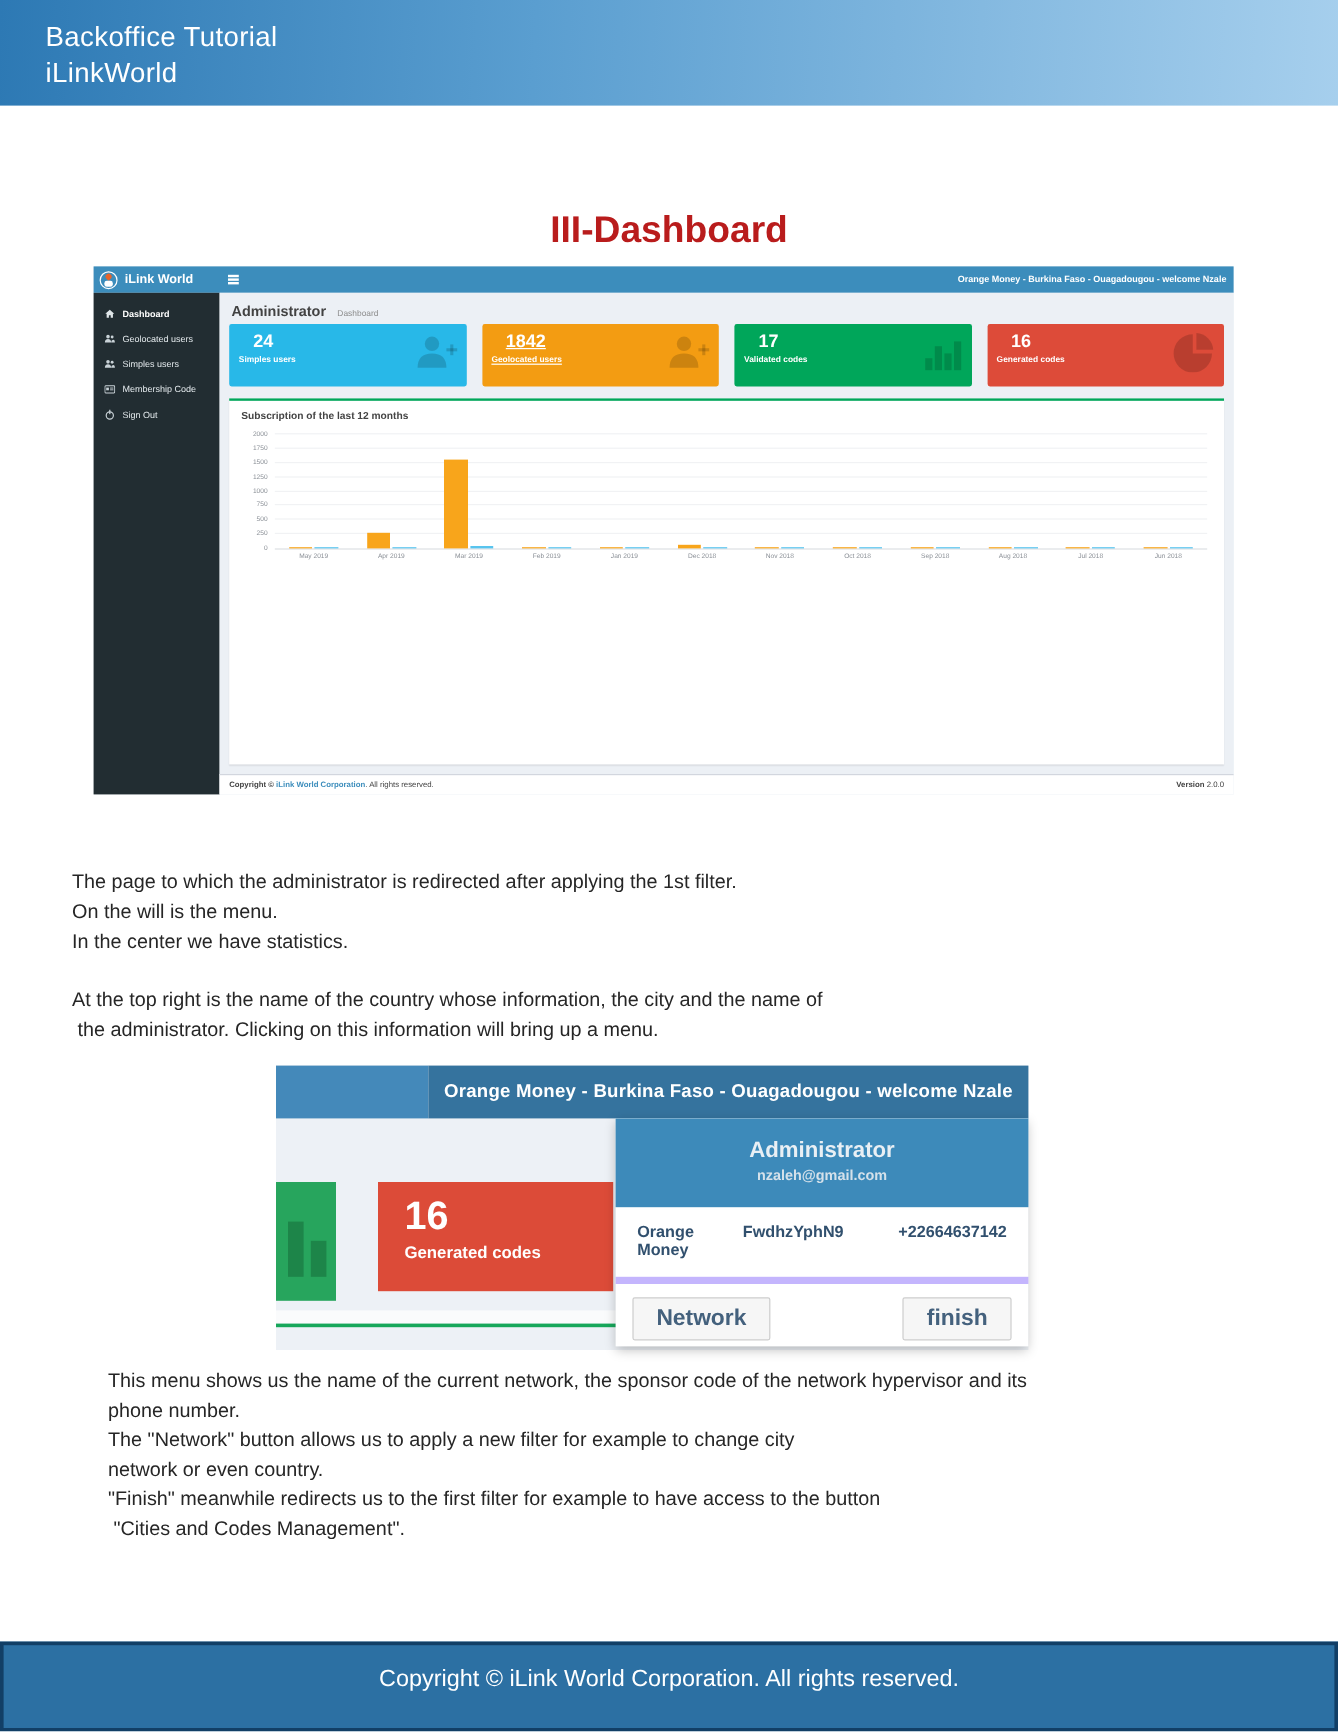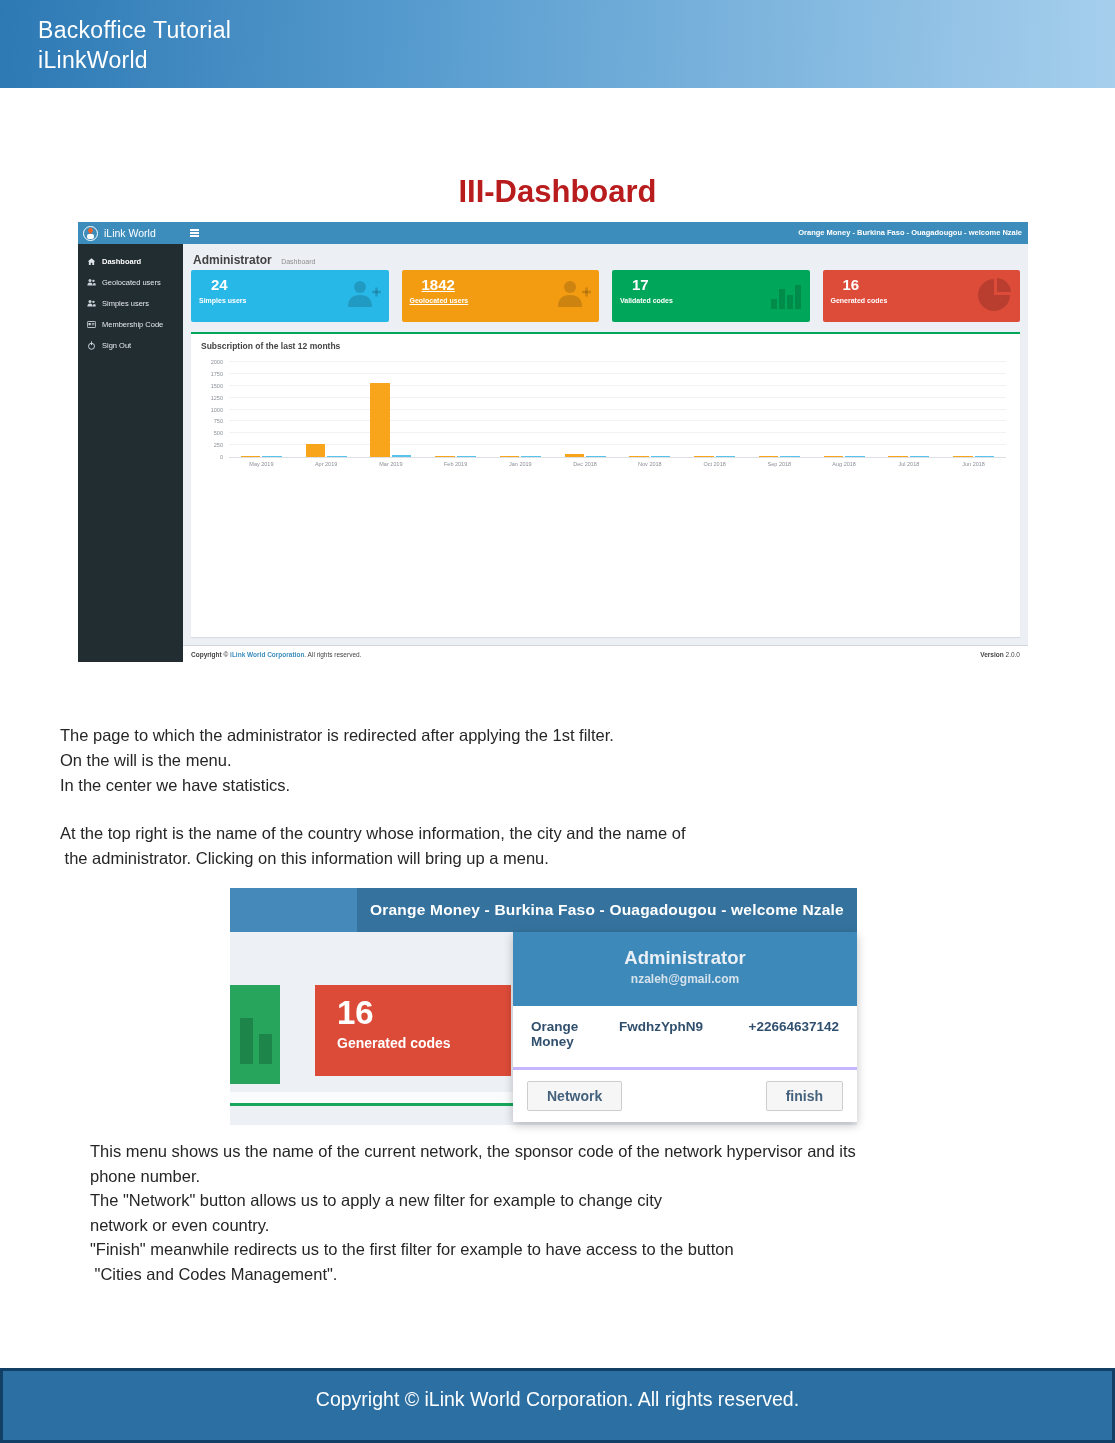--- a/index.html
+++ b/index.html
@@ -13,21 +13,21 @@
     color:#fff; padding:15px 0 0 38px; }
   .banner div { font-size:23px; line-height:30px; font-weight:400; letter-spacing:.3px; }
 
   
   .doc-title { position:absolute; top:174px; left:0; width:1115px; text-align:center;
     font-size:31px; font-weight:700; color:#b91c1c; }
 
   
   .shot1 { position:absolute; left:78px; top:222px; width:950px; height:440px; background:#ecf0f5; font-family:"Liberation Sans",sans-serif; }
   .s1-topbar { position:absolute; left:0; top:0; right:0; height:22px; background:#3c8dbc; }
-  .s1-brand { position:absolute; left:0; top:0; width:105px; height:22px; display:flex; align-items:center; gap:6px; padding-left:5px; color:#fff; font-size:10.5px; font-weight:400; }
+  .s1-brand { position:absolute; left:0; top:0; width:105px; height:22px; display:flex; align-items:center; gap:6px; padding-left:5px; color:#fff; font-size:10.5px; font-weight:700; }
   .logo { position:relative; width:15px; height:15px; border:1.5px solid #fff; border-radius:50%; background:#3c8dbc; flex:0 0 auto; }
   .logo-pin { position:absolute; left:4px; top:1px; width:5px; height:5px; background:#e8642a; border-radius:50% 50% 50% 0; transform:rotate(-45deg); }
   .logo-dot { position:absolute; left:3px; top:7px; width:7px; height:5px; background:#fff; border-radius:2px; }
   .hamburger { position:absolute; left:112px; top:7px; width:9px; cursor:pointer; }
   .hamburger i { display:block; height:1.6px; background:#fff; margin-bottom:1.6px; }
   .s1-user { position:absolute; right:6px; top:0; line-height:22px; color:#fff; font-size:7.5px; font-weight:700; cursor:pointer; }
 
   .s1-sidebar { position:absolute; left:0; top:22px; width:105px; bottom:0; background:#222d32; padding-top:7px; }
   .s1-item { height:21px; display:flex; align-items:center; gap:6px; padding-left:9px; color:#e4eaed; font-size:7.5px; cursor:pointer; }
   .s1-item.active { color:#fff; font-weight:700; }
@@ -79,26 +79,26 @@
   .s2-green .gb2 { left:29px; width:13px; height:30px; }
   .s2-red { position:absolute; left:85px; top:97px; width:196px; height:91px; background:#dc4b38; color:#fff; padding:10px 0 0 22px; }
   .s2-red-value { font-size:33px; font-weight:700; line-height:36px; }
   .s2-red-label { font-size:14px; font-weight:700; margin-top:4px; }
   .s2-whitestrip { position:absolute; left:0; top:204px; width:287px; height:11px; background:#fafbfc; }
   .s2-greenline { position:absolute; left:0; top:215px; width:287px; height:3px; background:#17a75b; }
   .s2-popup { position:absolute; left:283px; top:44px; width:344px; height:190px; background:#fff; box-shadow:0 3px 9px rgba(0,0,0,0.25); }
   .s2-popup-head { height:74px; background:#3d8aba; text-align:center; padding-top:15px; }
   .s2-popup-title { font-size:18.5px; font-weight:700; color:#e9eff4; }
   .s2-popup-email { font-size:12px; font-weight:700; color:#d5e1ea; margin-top:3px; }
-  .s2-popup-row { display:flex; padding:13px 18px 0 18px; height:64px; border-bottom:3px solid #c4b5fd; font-size:13.5px; font-weight:700; color:#31506e; }
+  .s2-popup-row { display:flex; padding:13px 18px 0 18px; height:64px; border-bottom:6px solid #c4b5fd; font-size:13.5px; font-weight:700; color:#31506e; }
   .s2-cell-network { width:88px; }
   .s2-cell-code { width:122px; }
   .s2-cell-phone { flex:1; text-align:right; }
   .s2-popup-foot { display:flex; justify-content:space-between; padding:11px 14px; }
-  .s2-btn { font-family:"Liberation Sans",sans-serif; font-size:14px; font-weight:700; color:#44617d; background:#f6f6f6; border:1px solid #cdcdcd; border-radius:2px; padding:6px 19px; cursor:pointer; }
+  .s2-btn { font-family:"Liberation Sans",sans-serif; font-size:19px; font-weight:700; color:#44617d; background:#f6f6f6; border:1px solid #cdcdcd; border-radius:2px; padding:6px 19px; cursor:pointer; }
 
   
   .page-footer { position:absolute; left:0; top:1368px; width:1115px; height:75px; background:#2c70a3; border:3px solid #123f66; display:flex; align-items:center; justify-content:center; color:#fff; font-size:19.5px; padding-bottom:12px; }
 </style>
 </head>
 <body>
 
 <div class="page">
 
   <header class="banner">

